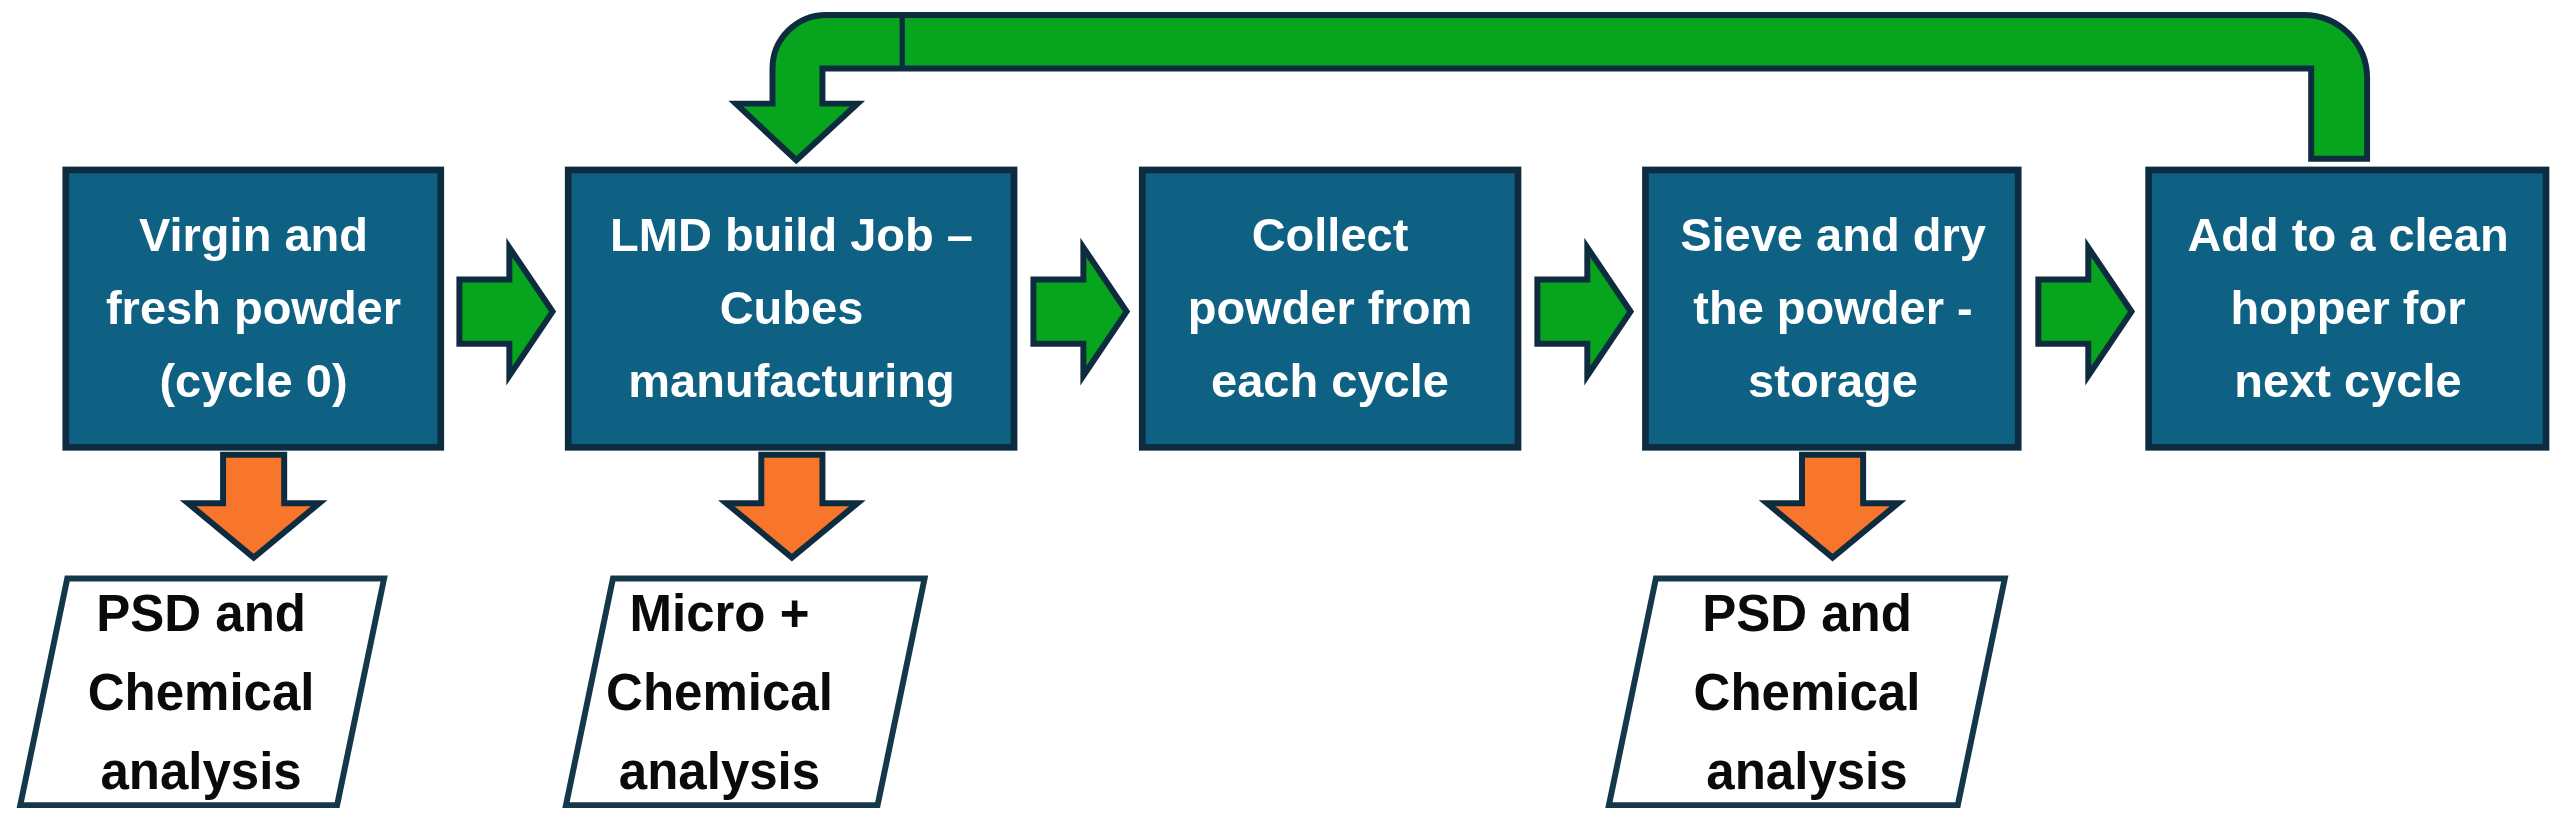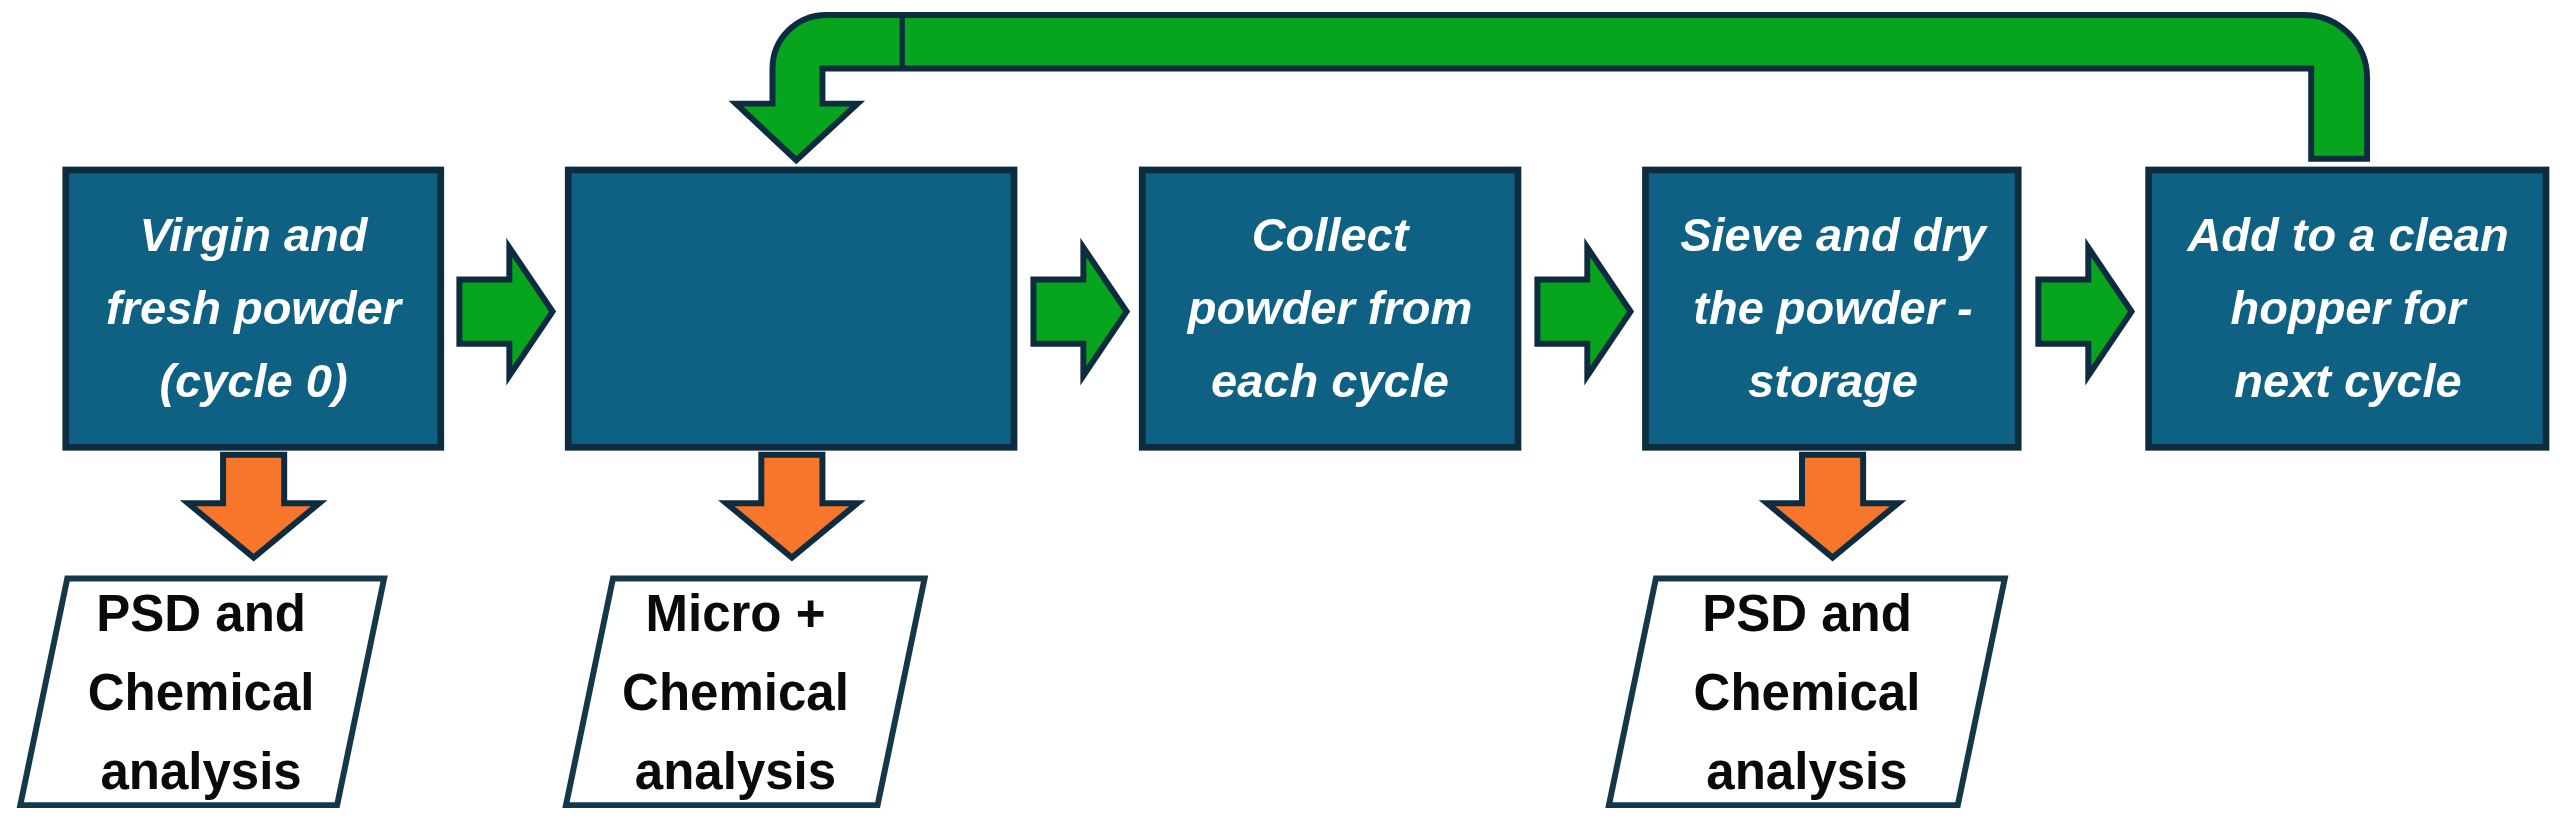--- a/index.html
+++ b/index.html
@@ -12,21 +12,21 @@
   .stage{
     position:relative; width:2576px; height:826px;
     background:var(--background); overflow:hidden;
     font-family:"Liberation Sans", sans-serif;
   }
   .stage svg{position:absolute; left:0; top:0; width:2576px; height:826px;}
   .label{
     position:absolute; display:flex; align-items:center; justify-content:center;
     text-align:center; white-space:pre-line; font-weight:700; pointer-events:none;
   }
-  .step-label{ color:var(--step-text); font-size:47px; line-height:1.55;font-style:italic; }
+  .step-label{ color:var(--step-text); font-size:47px; line-height:1.55; }
   .analysis-label{ color:var(--analysis-text); font-size:51px; line-height:1.55; }
 </style>
 </head>
 <body>
 
 <div class="stage">
 
   <svg viewBox="0 0 3455 1108" aria-hidden="true">
 
     <path d="M 1068 215
@@ -54,34 +54,37 @@
     <rect x="2882" y="228" width="533" height="372" fill="var(--step-fill)" stroke="var(--step-border)" stroke-width="9"></rect>
 
     <polygon points="90,776 515,776 452,1080 27,1080" fill="var(--analysis-fill)" stroke="var(--analysis-border)" stroke-width="8"></polygon>
     <polygon points="822,776 1240,776 1177,1080 759,1080" fill="var(--analysis-fill)" stroke="var(--analysis-border)" stroke-width="8"></polygon>
     <polygon points="2221,776 2689,776 2626,1080 2158,1080" fill="var(--analysis-fill)" stroke="var(--analysis-border)" stroke-width="8"></polygon>
   </svg>
 
   <div class="label step-label" style="left:63px;top:170px;width:381px;height:277px;">Virgin and
 fresh powder
 (cycle 0)</div>
+  <div class="label step-label" style="left:565px;top:170px;width:453px;height:277px;">LMD build Job –
+Cubes
+manufacturing</div>
   <div class="label step-label" style="left:1139px;top:170px;width:382px;height:277px;">Collect
 powder from
 each cycle</div>
   <div class="label step-label" style="left:2146px;top:170px;width:404px;height:277px;">Add to a clean
 hopper for
 next cycle</div>
   <div class="label step-label" style="left:1643px;top:170px;width:380px;height:277px;">Sieve and dry
 the powder -
 storage</div>
 
   <div class="label analysis-label" style="left:18.6px;top:579px;width:365px;height:227px;">PSD and
 Chemical
 analysis</div>
-  <div class="label analysis-label" style="left:556px;top:579px;width:359px;height:227px;">Micro +
+  <div class="label analysis-label" style="left:540px;top:579px;width:359px;height:227px;">Micro +
 Chemical
 analysis</div>
   <div class="label analysis-label" style="left:1609px;top:579px;width:396px;height:227px;">PSD and
 Chemical
 analysis</div>
 
 </div>
 
 
 </body></html>

